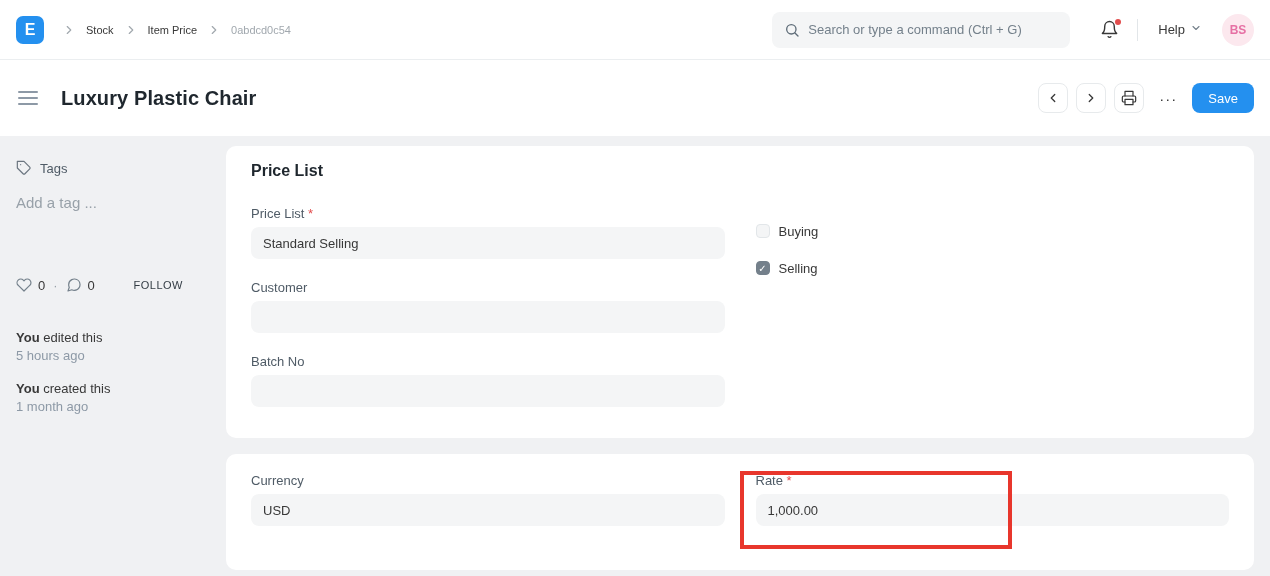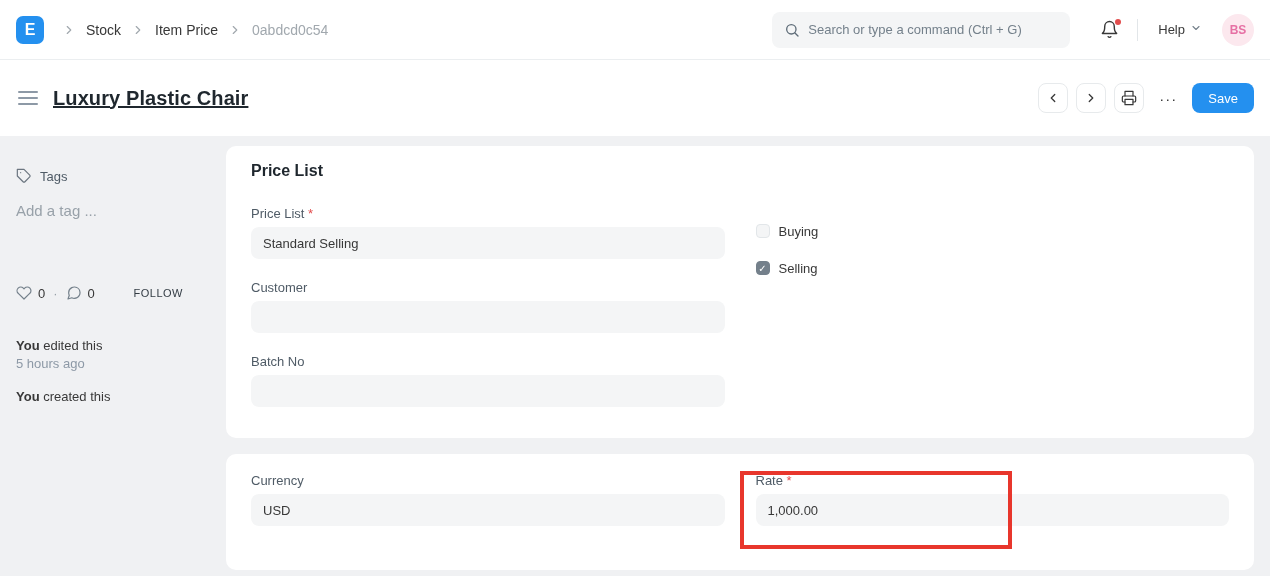--- a/index.html
+++ b/index.html
@@ -15,21 +15,21 @@
     display:flex; align-items:center; padding:0 16px;
   }
   .nav-left { display:flex; align-items:center; gap:10px; }
   .logo {
     width:28px; height:28px; border-radius:7px; background:#2490ef;
     color:#fff; font-weight:800; font-size:16px;
     display:flex; align-items:center; justify-content:center; cursor:pointer;
     margin-right:8px;
   }
   .crumb-sep { display:flex; align-items:center; color:#a1a8ae; }
-  .crumb { font-size:14px; color:#383838; text-decoration:none; cursor:pointer; }
+  .crumb { font-size:11px; color:#383838; text-decoration:none; cursor:pointer; }
   .crumb.muted { color:#a1a8ae; cursor:default; }
   .search-bar { position:relative; margin-left:auto; margin-right:26px; }
   .search-bar input {
     width:298px; height:36px; border:none; border-radius:8px; background:#f4f5f6;
     padding:0 12px 0 36px; font-size:13px; color:#383838; outline:none;
     font-family:inherit;
   }
   .search-bar input::placeholder { color:#74808b; opacity:1; }
   .search-bar .mag { position:absolute; left:12px; top:10px; }
   .nav-right { display:flex; align-items:center; }
@@ -43,34 +43,34 @@
     background:#fce8ee; color:#e670a4; font-size:12px; font-weight:600;
     display:flex; align-items:center; justify-content:center;
   }
   
   .page-header {
     height:76px; background:#fff; display:flex; align-items:center;
     justify-content:space-between; padding:0 16px;
   }
   .title-wrap { display:flex; align-items:center; gap:13px; }
   .menu-btn { background:none; border:none; padding:2px; cursor:pointer; display:flex; }
-  .page-title { margin:0; font-size:20px; font-weight:700; color:#1f272e; letter-spacing:.1px;text-decoration:underline; }
+  .page-title { margin:8px; font-size:20px; font-weight:700; color:#1f272e; letter-spacing:.1px; }
   .actions { display:flex; align-items:center; gap:8px; }
   .btn {
     height:30px; min-width:30px; background:#fff; border:1px solid #e7eaec; border-radius:8px;
     display:flex; align-items:center; justify-content:center; cursor:pointer;
     color:#383838; font-family:inherit; padding:0 6px;
   }
   .btn.ghost { border-color:transparent; font-size:15px; letter-spacing:1px; color:#383838; }
   .btn.primary {
     background:#2490ef; border:none; color:#fff; font-size:13px; font-weight:500; padding:0 16px;
   }
   
   .content { position:relative; height:440px; }
-  .sidebar { position:absolute; left:0; top:16px; width:211px; padding:16px 28px 0 16px; }
+  .sidebar { position:absolute; left:0; top:8px; width:211px; padding:16px 28px 0 16px; }
   .tags-row { display:flex; align-items:center; gap:8px; color:#4f5b66; font-size:13px; font-weight:500; }
   .add-tag { margin-top:18px; font-size:15px; color:#98a1a9; cursor:pointer; }
   .likes-row { margin-top:66px; display:flex; align-items:center; font-size:13px; color:#383838; }
   .likes-row .cnt { margin-left:6px; }
   .likes-row .dot { margin:0 8px; color:#98a1a9; }
   .follow { margin-left:auto; font-size:11px; letter-spacing:.5px; color:#333c44; font-weight:500; cursor:pointer; }
   .activity { margin-top:36px; font-size:13px; line-height:18px; }
   .activity .entry { margin-bottom:15px; }
   .activity .actor { font-weight:700; color:#383838; }
   .activity .when { color:#8d99a6; }
@@ -247,20 +247,21 @@
           <span class="actor">You</span>
           <span>edited this</span>
         </div>
         <div class="when">5 hours ago</div>
       </div>
       <div class="entry">
         <div>
           <span class="actor">You</span>
           <span>created this</span>
         </div>
+        <div class="when">1 month ago</div>
       </div>
     </div>
   </aside>
 
   <main class="main">
     <section class="card card1">
       <h2 class="section-heading">Price List</h2>
       <div class="grid">
         <div>
           <div class="field">

